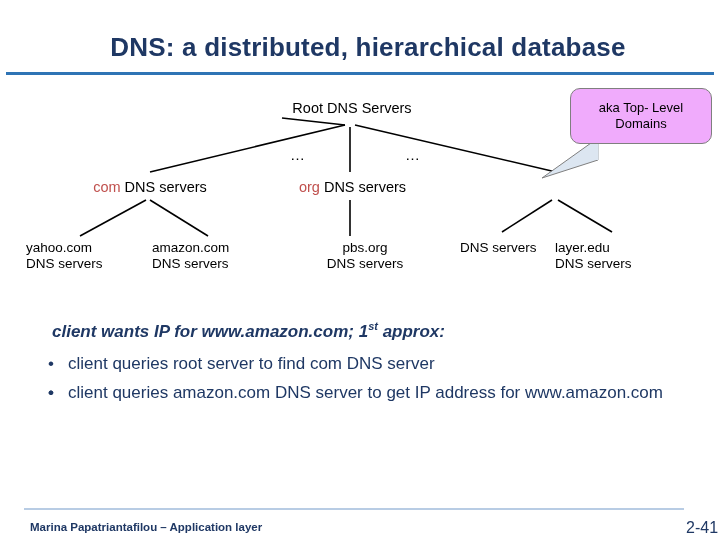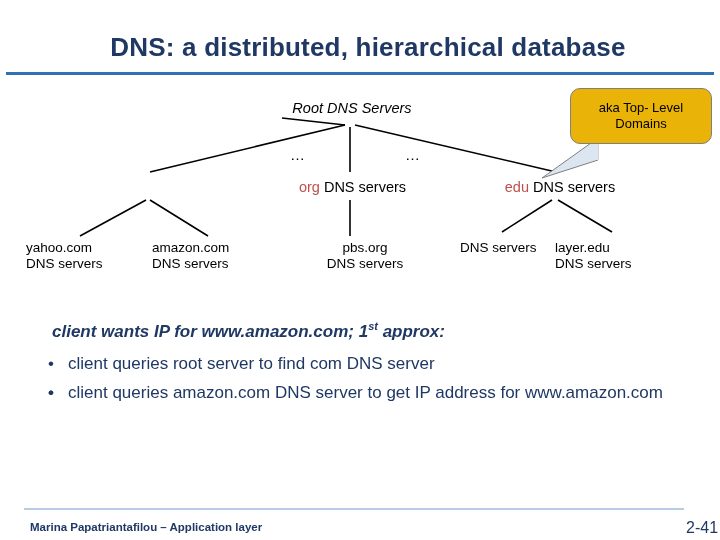--- a/index.html
+++ b/index.html
@@ -50,21 +50,20 @@
     color: #000000;
     line-height: 1.15;
     text-align: center;
     white-space: nowrap;
   }
   .root-node {
     left: 252px;
     top: 100px;
     width: 200px;
     font-size: 14.5px;
-    font-style: italic;
   }
   .dots-row {
     position: absolute;
     left: 290px;
     top: 146px;
     width: 130px;
     font-size: 15px;
     color: #000;
     display: flex;
     justify-content: space-between;
@@ -94,21 +93,21 @@
 
   
   .callout {
     position: absolute;
     left: 570px;
     top: 88px;
     width: 142px;
     height: 56px;
     border: 1px solid #7F7F7F;
     border-radius: 10px;
-    background: #eab308;
+    background: #f0abfc;
     color: #000000;
     font-size: 13px;
     text-align: center;
     display: flex;
     align-items: center;
     justify-content: center;
     line-height: 1.25;
     box-sizing: border-box;
   }
   .callout-tail {
@@ -217,25 +216,25 @@
     </div>
   </div>
 
   <div class="node root-node">Root DNS Servers</div>
 
   <div class="dots-row">
     <span>…</span>
     <span>…</span>
   </div>
 
+  <div class="node lvl2 com-node">
+    <span>com</span><span class="blk"> DNS servers</span>
+  </div>
   <div class="node lvl2 org-node">
     <span>org</span><span class="blk"> DNS servers</span>
-  </div>
-  <div class="node lvl2 edu-node">
-    <span>edu</span><span class="blk"> DNS servers</span>
   </div>
 
   <div class="node lvl3 yahoo-node">
     <div>yahoo.com</div>
     <div>DNS servers</div>
   </div>
   <div class="node lvl3 amazon-node">
     <div>amazon.com</div>
     <div>DNS servers</div>
   </div>

